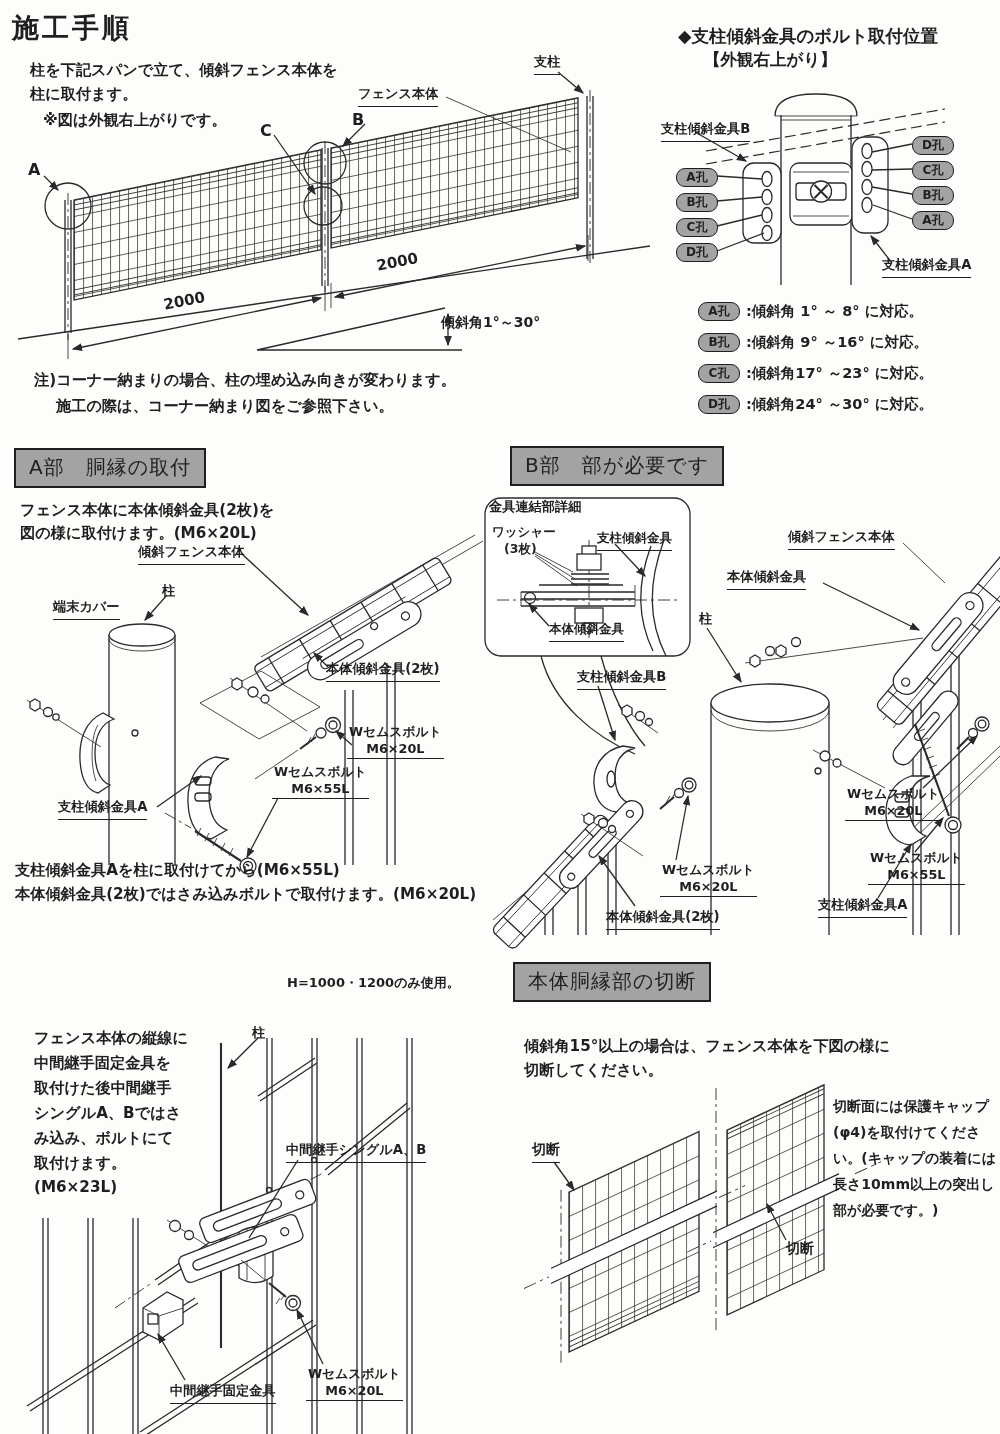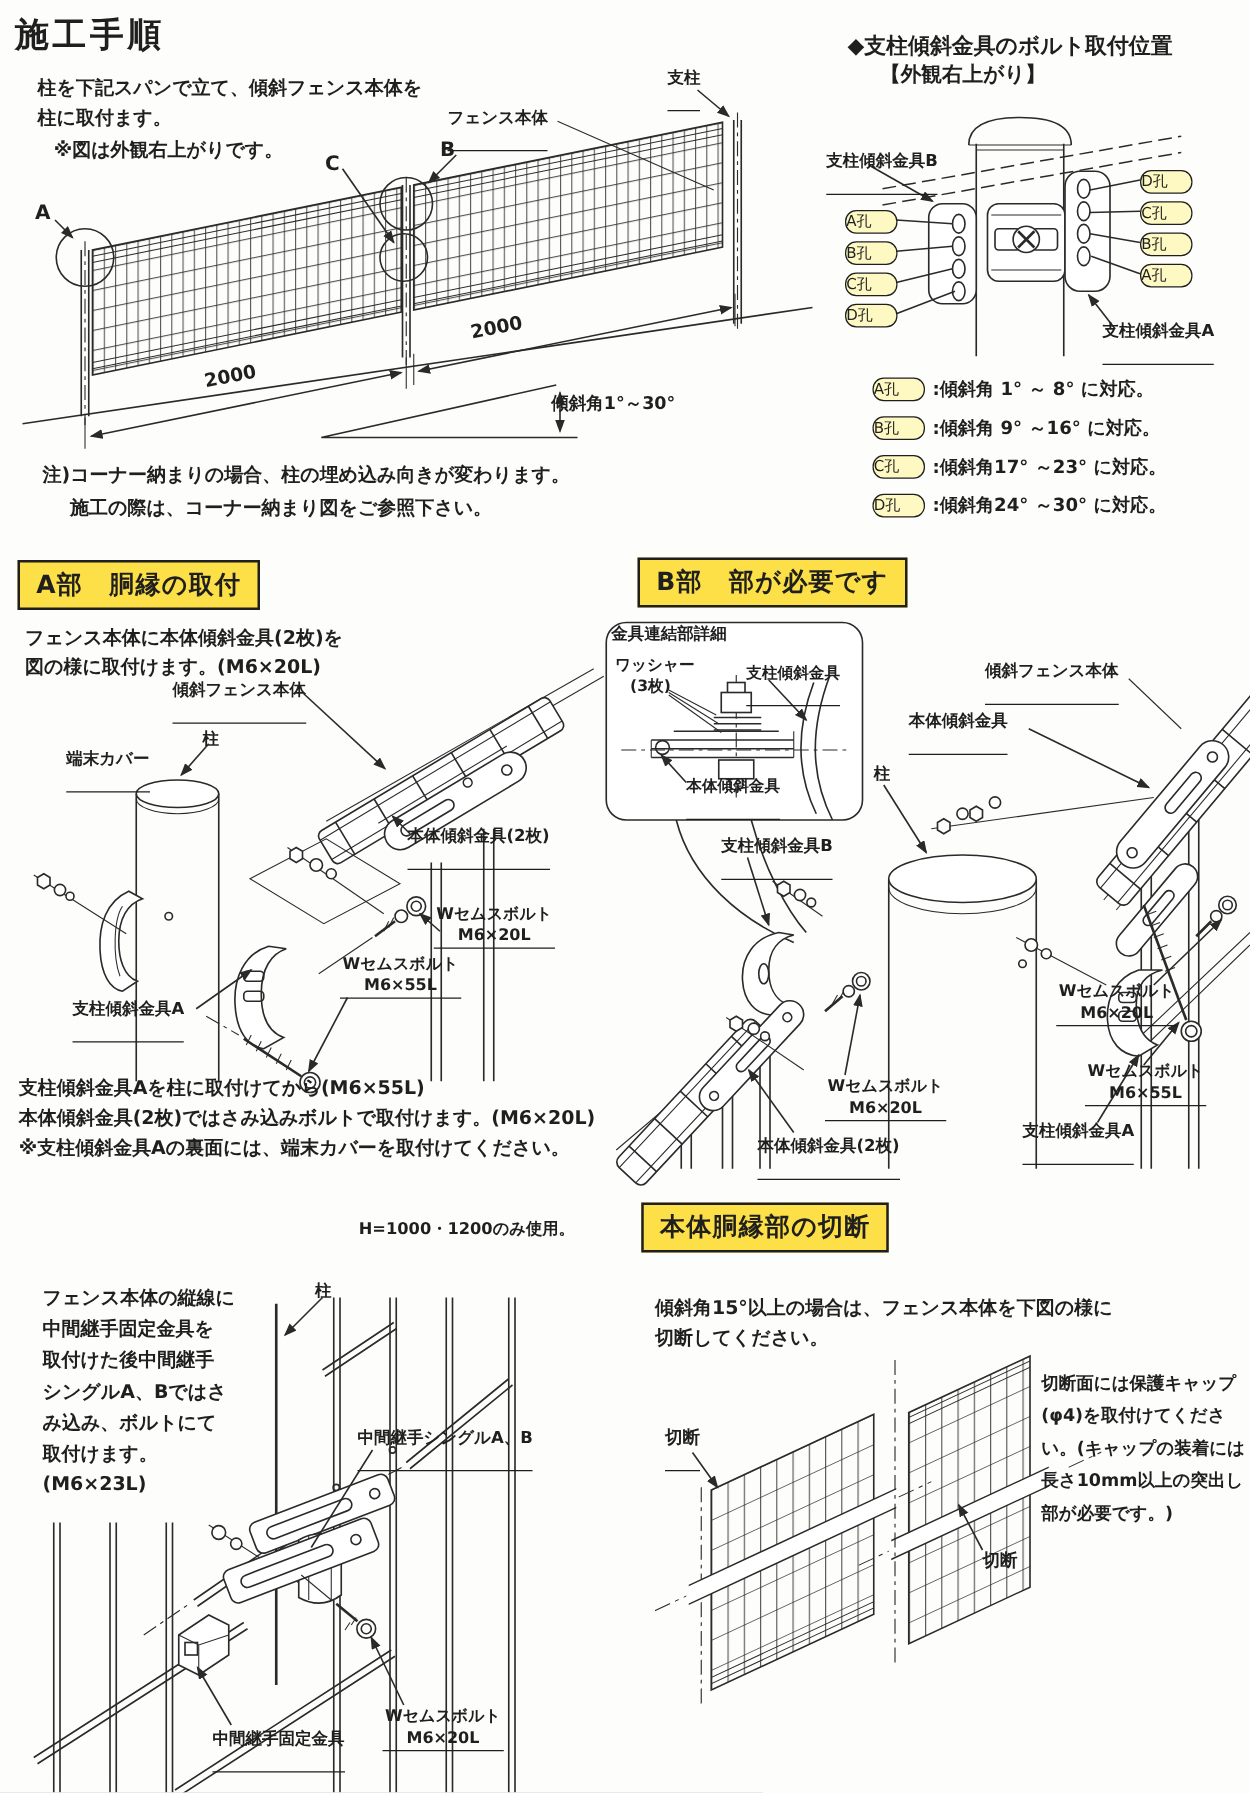--- a/index.html
+++ b/index.html
@@ -4,25 +4,25 @@
 <style>
   html,body{margin:0;padding:0;background:#d9d9d9;}
   #page{position:relative;width:1000px;height:1434px;background:#fdfdfb;overflow:hidden;
         font-family:"DejaVu Sans",sans-serif;color:#1f1f1f;}
   .abs{position:absolute;white-space:nowrap;}
   .ttl{font-size:27px;font-weight:700;letter-spacing:3px;}
   .t15{font-size:15.2px;font-weight:600;}
   .t14{font-size:14px;font-weight:600;}
   .lbl{font-size:13.2px;font-weight:700;}
   .big{font-size:16px;font-weight:700;}
-  .u{border-bottom:1.6px solid #1f1f1f;padding-bottom:17px;}
-  .hdr{position:absolute;border:2.6px solid #1f1f1f;background:#fde047;font-size:20px;
-       font-weight:700;letter-spacing:1px;padding:4px 13px 5px;white-space:nowrap;}
+  .u{border-bottom:1.6px solid #1f1f1f;padding-bottom:3px;}
+  .hdr{position:absolute;border:2.6px solid #1f1f1f;background:#a3a3a3;font-size:20px;
+       font-weight:400;letter-spacing:1px;padding:4px 13px 5px;white-space:nowrap;}
   .pill{position:absolute;border:1.7px solid #1f1f1f;border-radius:9px;width:40px;height:17px;
-        line-height:16px;font-size:12px;font-weight:400;background:#fef9c3;white-space:nowrap;}
+        line-height:16px;text-align:center;font-size:12px;font-weight:700;background:#a3a3a3;white-space:nowrap;}
   .bolt2{position:absolute;font-size:12.8px;font-weight:700;text-align:center;line-height:1.3;
          border-bottom:1.6px solid #1f1f1f;padding:0 2px 1px;white-space:nowrap;}
   .rot{transform:rotate(-11deg);transform-origin:left top;font-size:15px;font-weight:600;}
   svg.dwg{position:absolute;overflow:visible;}
   .dwg line,.dwg path,.dwg rect,.dwg circle,.dwg ellipse,.dwg polygon{stroke:#2a2a2a;fill:none;stroke-width:1.3;}
   .dwg .wh{fill:#fff;}
   .dwg .fl{fill:#2a2a2a;stroke:none;}
   .dwg .pat{stroke:#33332f;stroke-width:.75;}
   .dwg .thin{stroke-width:.85;}
   .dwg .th2{stroke-width:2.1;}
@@ -265,21 +265,20 @@
     <span>Wセムスボルト</span><br>
     <span>M6×20L</span>
   </div>
   <div class="bolt2" style="left:272px;top:764px">
     <span>Wセムスボルト</span><br>
     <span>M6×55L</span>
   </div>
   <div class="abs lbl u" style="left:58px;top:798px">支柱傾斜金具A</div>
   <div class="abs t15" style="left:15px;top:860px">支柱傾斜金具Aを柱に取付けてから(M6×55L)</div>
   <div class="abs t15" style="left:15px;top:884px">本体傾斜金具(2枚)ではさみ込みボルトで取付けます。(M6×20L)</div>
-  <div class="abs t15" style="left:15px;top:908px">※支柱傾斜金具Aの裏面には、端末カバーを取付けてください。</div>
 
   <div class="hdr" style="left:510px;top:446px">B部　部が必要です</div>
 
   <svg class="dwg" style="left:483px;top:488px" width="517" height="447" viewBox="0 0 517 447">
     <defs>
       <marker id="ar4" markerWidth="9" markerHeight="8" refX="7" refY="3" orient="auto-start-reverse">
         <path class="fl" d="M0 0L8 3L0 6Z"></path>
       </marker>
     </defs>
 

